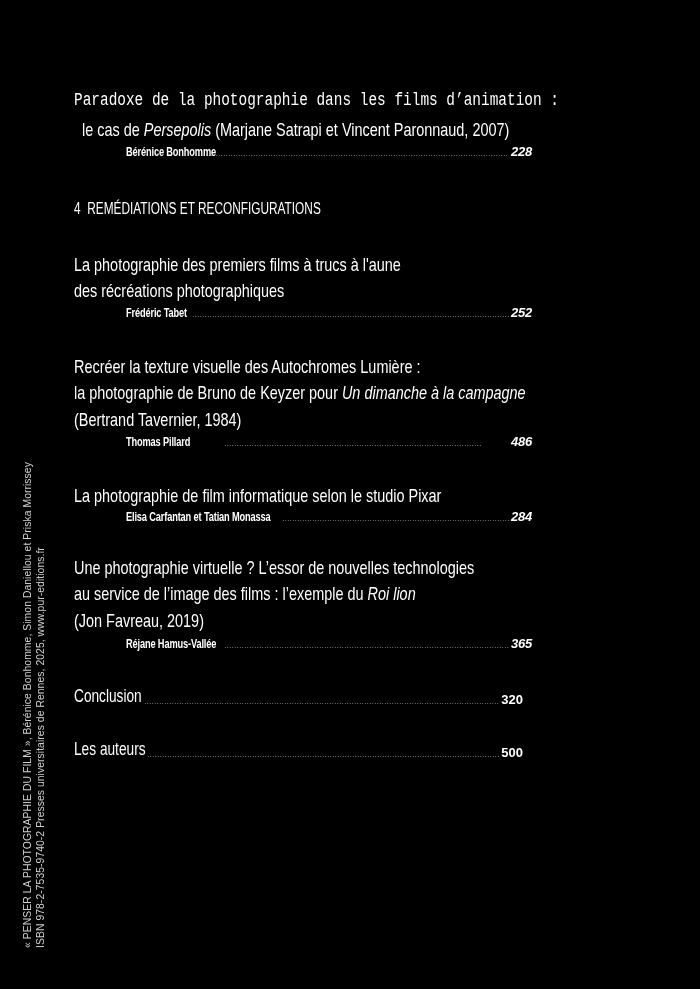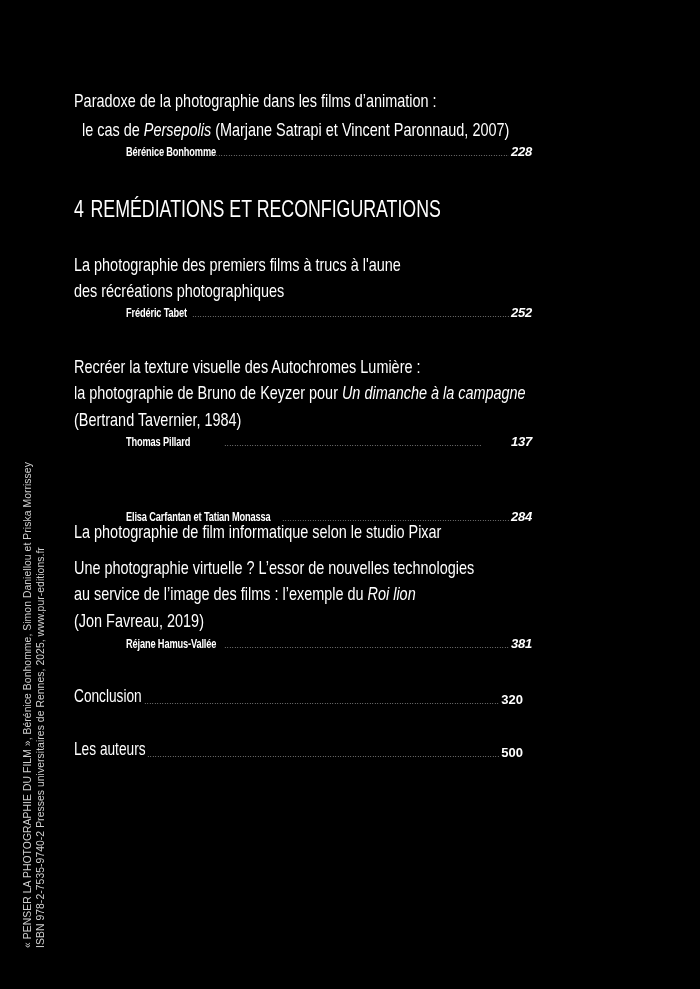--- a/index.html
+++ b/index.html
@@ -36,21 +36,21 @@
     .title-line {
       font-size: 18.5px;
       line-height: 22px;
       color: #fff;
     }
     .title-line i { font-style: italic; }
     .section-heading {
       position: absolute;
       left: 74px;
       top: 197px;
-      font-size: 24px;
+      font-size: 16px;
       line-height: 24px;
       color: #fff;
       white-space: nowrap;
     }
     .section-heading .num { margin-right: 9px; }
     .leader-row {
       position: absolute;
       display: flex;
       align-items: flex-end;
       white-space: nowrap;
@@ -110,21 +110,21 @@
       white-space: nowrap;
       letter-spacing: 0.05px;
     }
   </style>
 </head>
 <body>
 
 <div class="page">
 
   <div>
-    <div class="line title-line" style="top:90px;">
+    <div class="line title-line" style="top:90px;font-family:Liberation Mono, monospace;">
       <span class="cond">Paradoxe de la photographie dans les films d’animation :</span>
     </div>
     <div class="line title-line" style="top:119px;margin-left:8px;">
       <span class="cond"><span>le cas de </span><i>Persepolis</i><span> (Marjane Satrapi et Vincent Paronnaud, 2007)</span></span>
     </div>
     <div class="leader-row author" style="top:143px;">
       <span class="label lbl-w" style="width:70px;"><span class="cond">Bérénice Bonhomme</span></span>
       <span class="dots"></span>
       <span class="page-num">228</span>
     </div>
@@ -154,26 +154,26 @@
     </div>
     <div class="line title-line" style="top:382px;">
       <span class="cond"><span>la photographie de Bruno de Keyzer pour </span><i>Un dimanche à la campagne</i></span>
     </div>
     <div class="line title-line" style="top:409px;">
       <span class="cond">(Bertrand Tavernier, 1984)</span>
     </div>
     <div class="leader-row author" style="top:433px;gap:28px;">
       <span class="label lbl-w" style="width:68px;"><span class="cond">Thomas Pillard</span></span>
       <span class="dots"></span>
-      <span class="page-num">137</span>
-    </div>
-  </div>
-
-  <div>
-    <div class="line title-line" style="top:485px;margin-top:36px;">
+      <span class="page-num">486</span>
+    </div>
+  </div>
+
+  <div>
+    <div class="line title-line" style="top:485px;">
       <span class="cond">La photographie de film informatique selon le studio Pixar</span>
     </div>
     <div class="leader-row author" style="top:508px;">
       <span class="label lbl-w" style="width:154px;"><span class="cond">Elisa Carfantan et Tatian Monassa</span></span>
       <span class="dots"></span>
       <span class="page-num">284</span>
     </div>
   </div>
 
   <div>
@@ -182,21 +182,21 @@
     </div>
     <div class="line title-line" style="top:583px;">
       <span class="cond"><span>au service de l’image des films : l’exemple du </span><i>Roi lion</i></span>
     </div>
     <div class="line title-line" style="top:610px;">
       <span class="cond">(Jon Favreau, 2019)</span>
     </div>
     <div class="leader-row author" style="top:635px;">
       <span class="label lbl-w" style="width:96px;"><span class="cond">Réjane Hamus-Vallée</span></span>
       <span class="dots"></span>
-      <span class="page-num">381</span>
+      <span class="page-num">365</span>
     </div>
   </div>
 
   <div class="leader-row major" style="top:685px;">
     <span class="label lbl-w" style="width:68px;text-decoration:underline;"><span class="cond">Conclusion</span></span>
     <span class="dots"></span>
     <span class="page-num">320</span>
   </div>
 
   <div class="leader-row major" style="top:738px;">

